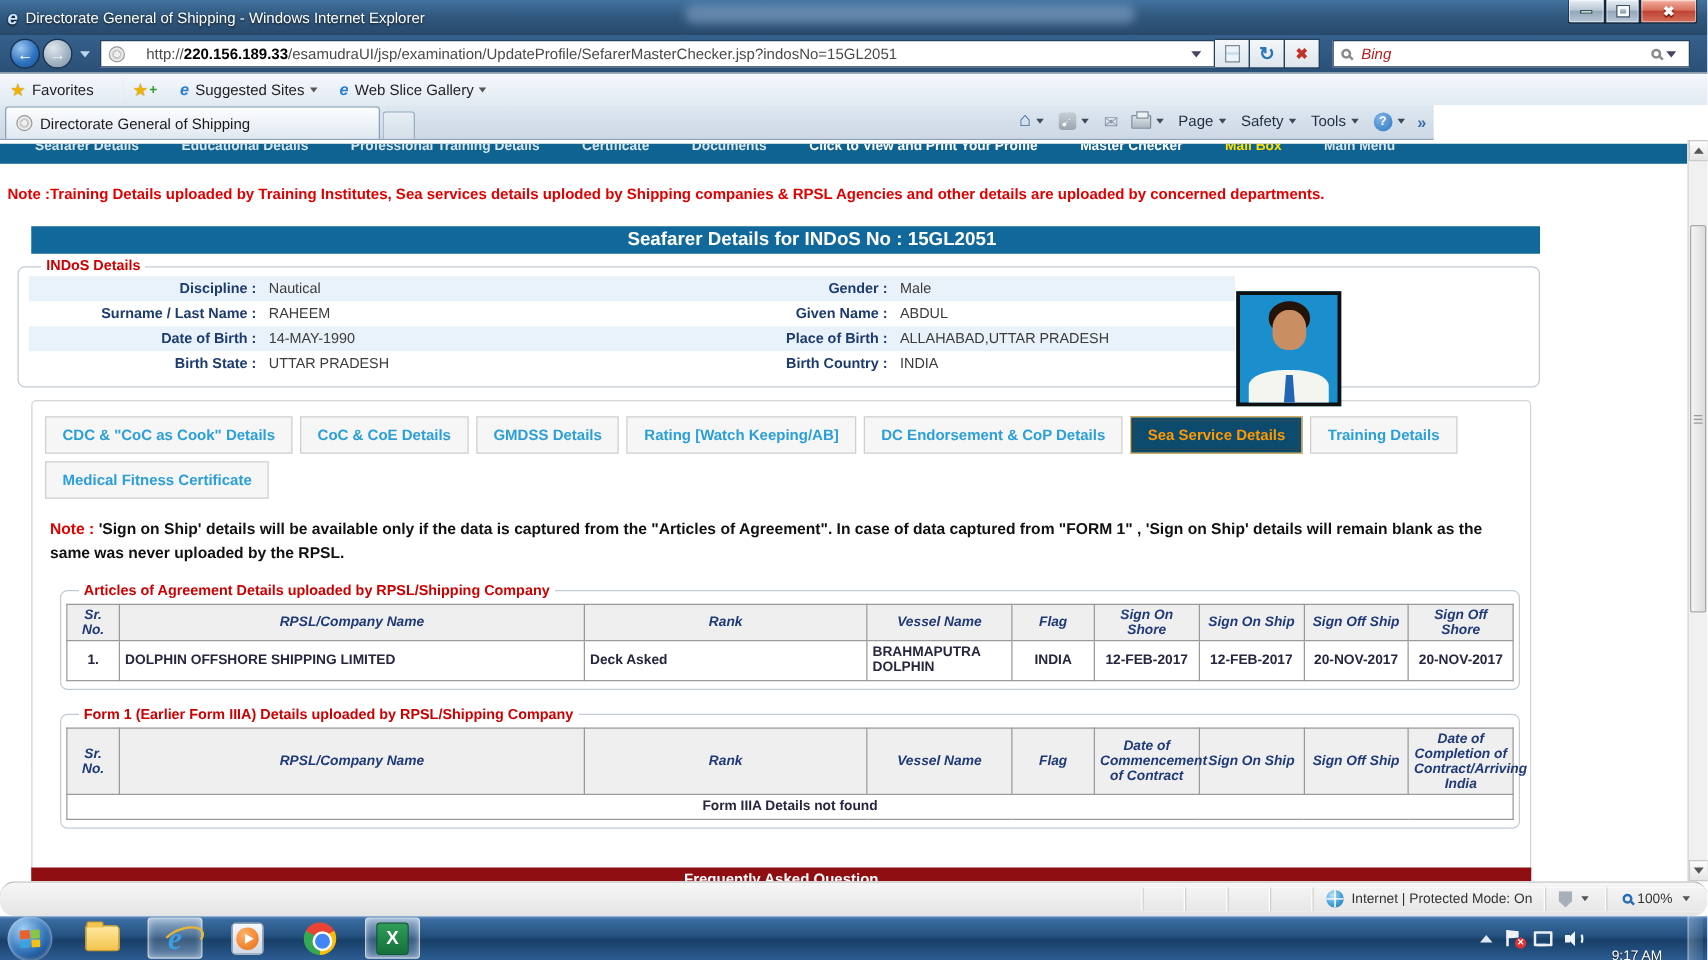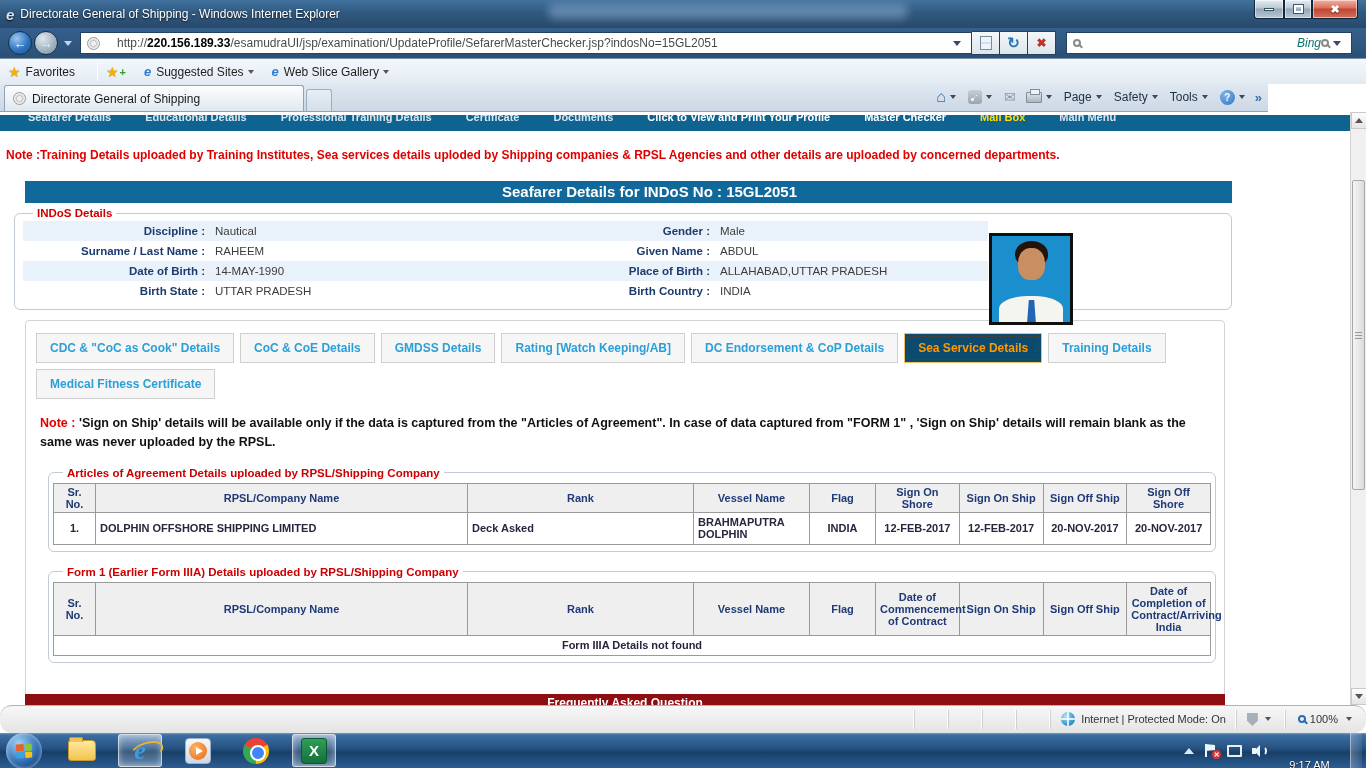--- a/index.html
+++ b/index.html
@@ -38,33 +38,33 @@
   .addrbtn { height:24px; width:28px; background:linear-gradient(#f4f7fa,#dde5ec); border:1px solid #24415f; border-left:none;
     display:flex; align-items:center; justify-content:center; }
   .compat-page { width:12px; height:14px; border:1px solid #7b8c9c; background:
       linear-gradient(#eef4fa 40%, #cfe0ee 40%, #cfe0ee 60%, #eef4fa 60%); }
   .icon-refresh { color:#2a74b8; font-size:15px; font-weight:bold; }
   .icon-stop { color:#c23325; font-size:12px; font-weight:bold; }
   .searchbox { height:22px; flex:0 0 286px; margin-left:10px; background:#fff; border:1px solid #24415f; display:flex; align-items:center; padding:0 6px; }
   .mag { width:8px; height:8px; border:2px solid #8a8a8a; border-radius:50%; position:relative; flex:none; }
   .mag::after { content:""; position:absolute; width:5px; height:2px; background:#8a8a8a; transform:rotate(45deg); right:-4px; bottom:-2px; }
   .mag.blue { border-color:#2a6db5; } .mag.blue::after { background:#2a6db5; }
-  .search-placeholder { color:#0f766e; font-style:italic; font-size:12px; margin-left:8px; flex:1;text-align:right; }
+  .search-placeholder { color:#b91c1c; font-style:italic; font-size:12px; margin-left:8px; flex:1; }
   .searchbox .caret { border-top-color:#446; }
 
   .favrow { position:absolute; left:0; top:58px; width:1366px; height:26px;
     background:linear-gradient(#f4f8fc,#e2eaf2); border-top:1px solid #7d93a8; display:flex; align-items:center; padding:0 8px; font-size:12px; color:#222; }
   .star { color:#f0b400; font-size:14px; margin-right:5px; text-shadow:0 0 1px #a87; }
   .favitem { display:flex; align-items:center; margin-right:14px; }
   .vsep { width:1px; height:18px; background:#b9c4cf; border-right:1px solid #fff; margin:0 8px; }
   .smalle { color:#2a7fd4; font-weight:bold; font-style:italic; font-size:13px; margin-right:5px; }
   .addplus { color:#2f9e2f; font-weight:bold; font-size:11px; margin-left:-4px; margin-right:4px; }
   .favrow .caret { border-top-color:#555; border-left-width:3px; border-right-width:3px; border-top-width:4px; }
 
-  .tabrow { position:absolute; left:0; top:84px; width:1268px; height:28px;
+  .tabrow { position:absolute; left:0; top:84px; width:1147px; height:28px;
     background:linear-gradient(#dfe8f1,#ccd8e5); border-bottom:1px solid #8da4b8; display:flex; align-items:flex-end; }
   .ietab { width:300px; height:26px; margin-left:4px; background:linear-gradient(#fdfefe,#eef3f8 50%,#dfe8f0);
     border:1px solid #8da4b8; border-bottom:none; border-radius:3px 3px 0 0; display:flex; align-items:center; padding:0 8px; font-size:12px; color:#1a1a1a; }
   .newtab-stub { width:26px; height:22px; margin-left:2px; background:linear-gradient(#e7eef5,#d4dfe9); border:1px solid #9ab0c2; border-bottom:none; border-radius:3px 3px 0 0; }
   .cmdbar { margin-left:auto; display:flex; align-items:center; height:28px; padding-right:6px; font-size:12px; color:#1e2f41; }
   .cmditem { display:flex; align-items:center; margin-left:10px; white-space:nowrap; }
   .cmdbar .caret { border-top-color:#39495a; border-left-width:3px; border-right-width:3px; border-top-width:4px; margin:0 2px 0 4px; }
   .icon-home { color:#3a6ea5; font-size:16px; }
   .icon-rss { width:14px; height:14px; border-radius:3px; background:linear-gradient(#c6cdd4,#9aa5af); position:relative; }
   .icon-rss::after { content:""; position:absolute; left:3px; bottom:3px; width:3px; height:3px; border-radius:50%; background:#fff; box-shadow:2px -2px 0 -1px #fff, 4px -4px 0 -1px #fff; }
@@ -104,21 +104,21 @@
   .tabs-row { display:flex; gap:6px; margin-left:2px; }
   .tabs-row + .tabs-row { margin-top:6px; }
   .ptab { background:#f6f6f6; border:1px solid #cfcfcf; color:#2b9fd8; font-size:12px; font-weight:bold; padding:7px 13px; white-space:nowrap; }
   .ptab.active { background:#0c4a6e; color:#ff9900; border:1px solid #f0c060; outline:1px dotted #444; outline-offset:-4px; }
   .pagenote { margin:15px 6px 0 6px; font-size:12.5px; font-weight:bold; color:#111; line-height:1.55; }
   .pagenote .red { color:#e00000; }
 
   .data-fs { margin:14px 0 0 14px; width:1168px; padding:4px 4px 6px 4px; }
   table.grid { border-collapse:collapse; width:100%; table-layout:fixed; }
   table.grid th, table.grid td { border:1px solid #9a9a9a; font-size:11px; padding:2px 4px; }
-  table.grid th { background:#efefef; color:#1f3a77; font-weight:bold; text-align:center; }
+  table.grid th { background:#efefef; color:#1f3a77; font-weight:bold; text-align:center;font-style:italic; }
   table.grid td { color:#26263f; font-weight:bold; }
   td.ctr { text-align:center; }
   .empty-row td { color:#e00000; text-align:center; font-size:12.5px; height:20px; }
   col.c-sr{width:42px;} col.c-co{width:372px;} col.c-rk{width:226px;} col.c-ve{width:116px;} col.c-fl{width:66px;} col.c-dt{width:auto;}
 
   .faqbar { position:absolute; left:25px; bottom:0; width:1200px; height:11px; background:#8f0e12; overflow:hidden; }
   .faqbar span { display:block; color:#fff; font-size:12px; font-weight:bold; text-align:center; line-height:19px; }
 
   
   .vscroll { position:absolute; right:0; top:112px; width:16px; height:593px; background:#f0f0f0; border-left:1px solid #d5d5d5; }

